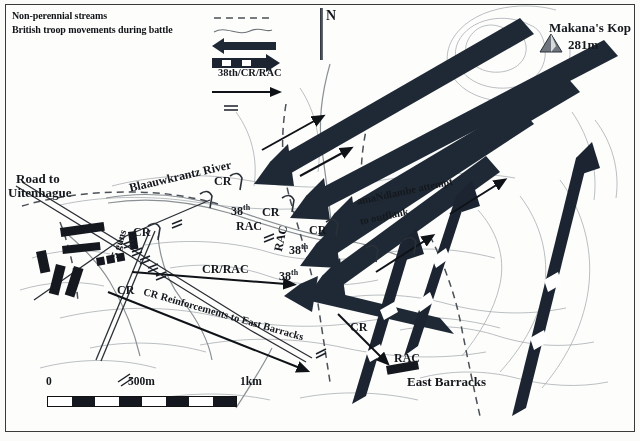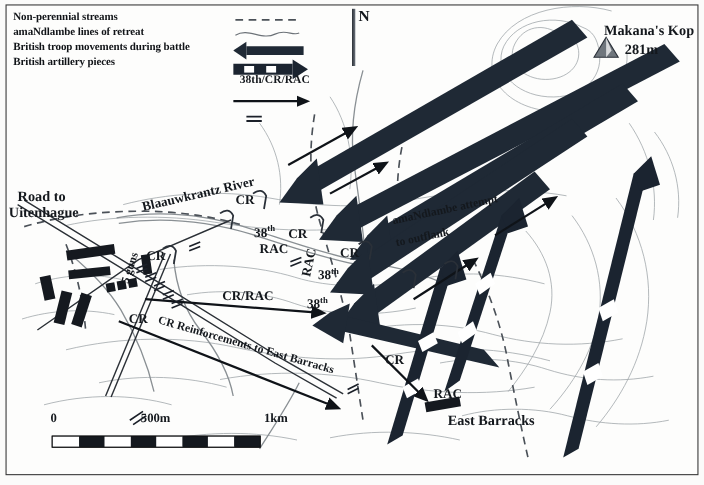--- a/index.html
+++ b/index.html
@@ -298,23 +298,21 @@
       <path d="M12,94 l14,0 M12,98 l14,0" stroke="#1b2029" stroke-width="1.6"></path>
     </g>
   </svg>
 
   <svg class="layer" viewBox="0 0 640 441" style="pointer-events:none">
     <rect x="214" y="86" width="0" height="0" fill="#15191f"></rect>
   </svg>
 
   <div id="legend">
     <div class="legend-line">Non-perennial streams</div>
-    <div class="legend-line">amaNdlambe lines of retreat</div>
     <div class="legend-line">British troop movements during battle</div>
-    <div class="legend-line">British artillery pieces</div>
   </div>
 
   <div class="mlabel lbl-small" style="left:218px; top:68px;">
     <span>38th/CR/RAC</span>
   </div>
 
   <div id="north-bar"></div>
   <div id="north-letter" class="mlabel">N</div>
 
   <div class="mlabel lbl-place" style="left:549px; top:21px;">Makana's Kop</div>

